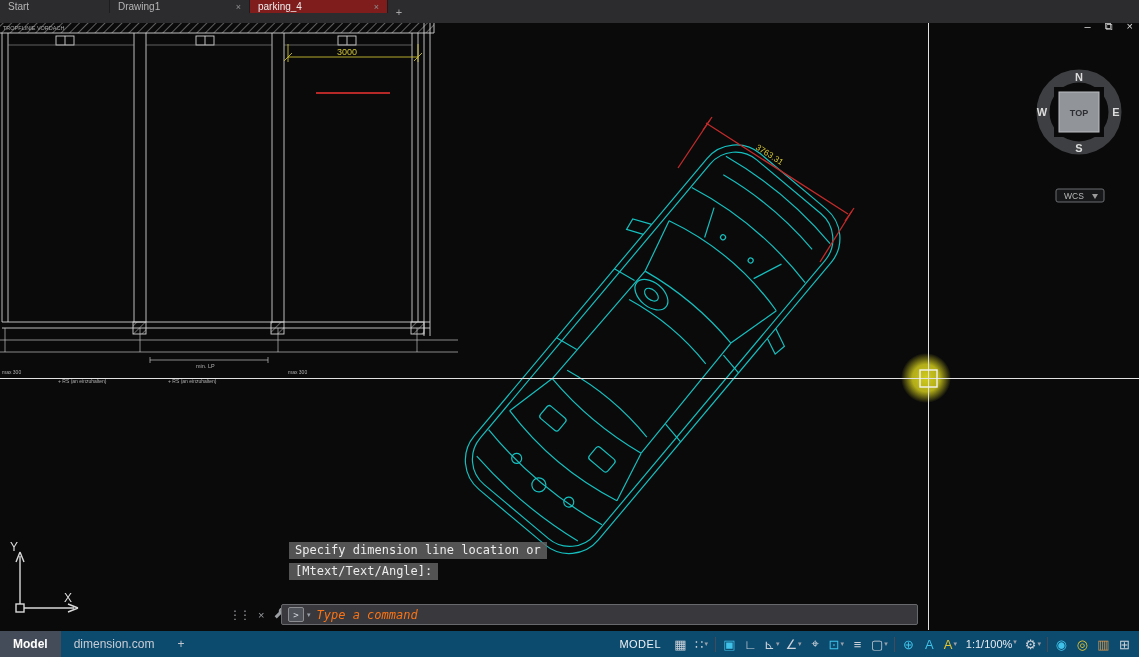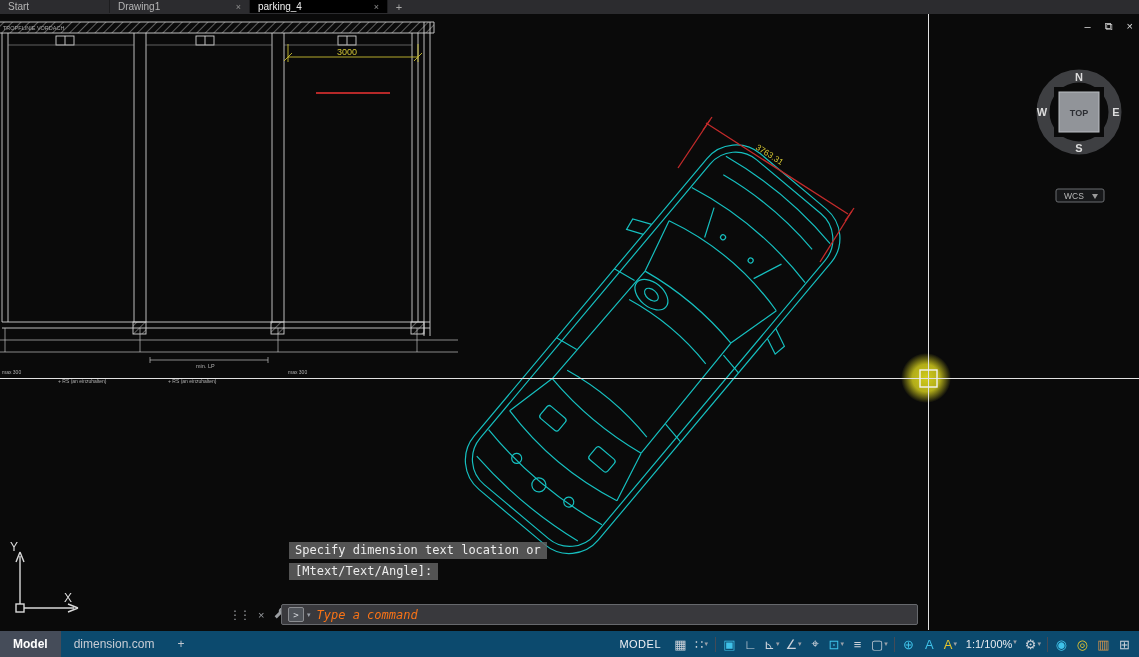--- a/index.html
+++ b/index.html
@@ -1,24 +1,24 @@
 <!DOCTYPE html>
 <html><head>
 <meta charset="utf-8">
 <style>
   html,body{margin:0;padding:0;background:#000;}
   .canvas{position:relative;width:1139px;height:657px;background:#0a0a0a;overflow:hidden;
           font-family:"Liberation Sans",sans-serif;}
   
-  .file-tabs{position:absolute;top:0;left:0;right:0;height:14px;background:#2c2c2f;display:flex;z-index:5;}
+  .file-tabs{position:absolute;top:0;left:0;right:0;height:23px;background:#2c2c2f;display:flex;z-index:5;}
   .ftab{height:13px;display:flex;align-items:center;justify-content:space-between;
         padding:0 8px;font-size:10px;color:#b5b5b5;border-right:1px solid #1d1d1f;box-sizing:border-box;}
   .ftab .lbl{white-space:nowrap;overflow:hidden;}
   .ftab .tclose{margin-left:8px;color:#8f8f8f;font-size:9px;}
-  .ftab.active{background:#000000;color:#ececec;}
+  .ftab.active{background:#7f1d1d;color:#ececec;}
   .ftab-add{width:22px;display:flex;align-items:center;justify-content:center;color:#a8a8a8;font-size:11px;}
   
   .draw{position:absolute;left:0;top:0;z-index:1;}
   
   .win-controls{position:absolute;top:21px;right:6px;display:flex;gap:14px;color:#dcdcdc;
                 font-size:11px;z-index:4;line-height:11px;}
   .win-controls span{cursor:default;}
   
   .chips{position:absolute;left:289px;top:542px;z-index:3;font-family:"DejaVu Sans Mono",monospace;
          font-size:12px;color:#ececec;}
@@ -182,21 +182,21 @@
     <g stroke="#d9d9d9" stroke-width="1.4" fill="none">
       <path d="M20,556 V604 M20,552 L16,562 M20,552 L24,562"></path>
       <path d="M24,608 H74 M78,608 L68,604 M78,608 L68,612"></path>
       <rect x="16" y="604" width="8" height="8"></rect>
       <text x="10" y="551" font-size="12" fill="#dddddd" stroke="none">Y</text>
       <text x="64" y="602" font-size="12" fill="#dddddd" stroke="none">X</text>
     </g>
   </svg>
 
   <div class="chips">
-    <div class="chip">Specify dimension text location or</div>
+    <div class="chip">Specify dimension line location or</div>
     <div class="chip">[Mtext/Text/Angle]:</div>
   </div>
 
   <div class="cmd-left">
     <span class="cmd-grip">⋮⋮</span>
     <span>×</span>
     <span>
       <svg width="13" height="13" viewBox="0 0 16 16">
           <path d="M11 1a4 4 0 0 0-3.8 5.2L2 11.4 4.6 14l5.2-5.2A4 4 0 0 0 15 4.6L12.4 7.2 10 6.8 9.6 4.4 12.2 1.8A4 4 0 0 0 11 1z" fill="#9a9da1"></path>
         </svg>

